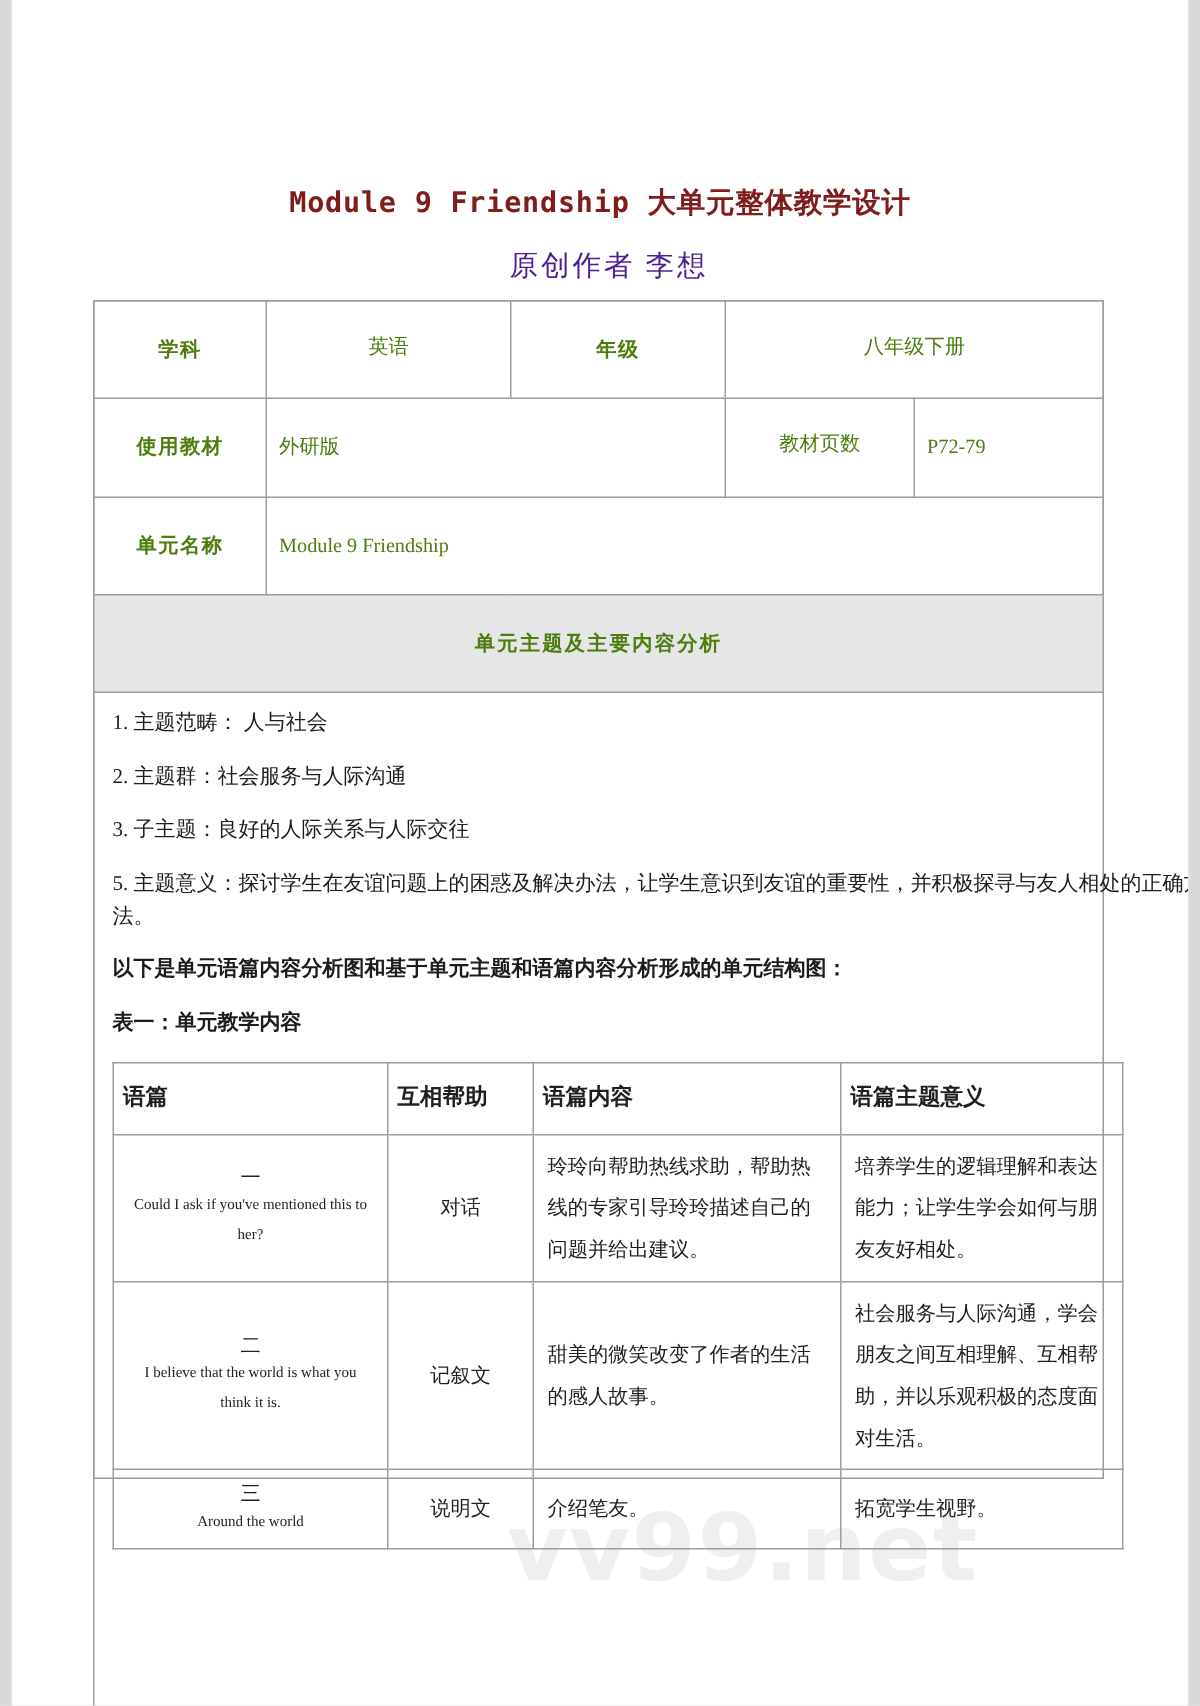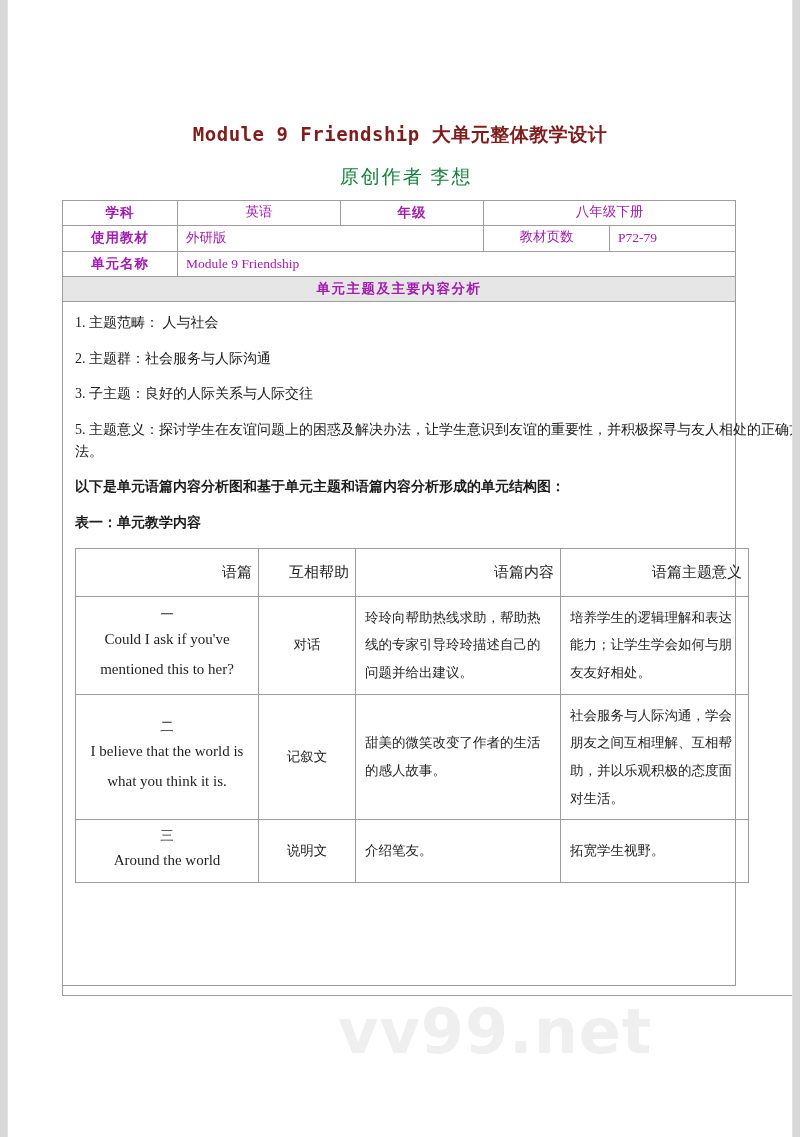--- a/index.html
+++ b/index.html
@@ -50,21 +50,21 @@
     font-family: "DejaVu Sans Mono", "Liberation Mono", monospace;
     font-size: 19px;
     font-weight: bold;
     color: #7f1d1d;
     margin-top: 122px;
     letter-spacing: 0.5px;
   }
   .subtitle {
     text-align: center;
     font-size: 19px;
-    color: #15803d;
+    color: #4c1d95;
     margin-top: 16px;
     letter-spacing: 2px;
     padding-left: 12px;
   }
   .outer-frame {
     position: absolute;
     left: 54px;
     top: 200px;
     width: 674px;
     height: 786px;
@@ -79,23 +79,23 @@
     width: 674px;
     box-sizing: border-box;
   }
   table.doc {
     border-collapse: collapse;
     width: 674px;
     table-layout: fixed;
   }
   table.doc td {
     border: 1px solid #9d9d9d;
-    padding: 2px 8px;
+    padding: 22px 8px;
     font-size: 13.5px;
-    color: #a21caf;
+    color: #4d7c0f;
     vertical-align: middle;
     line-height: 1.5;
   }
   td.lbl {
     text-align: center;
     font-weight: bold;
     font-size: 13.5px;
     letter-spacing: 1px;
   }
   td.ctr { text-align: center; font-family: Liberation Mono, monospace; }
@@ -142,28 +142,28 @@
   }
   table.main td, table.main th {
     border: 1px solid #9d9d9d;
     font-size: 13.5px;
     color: #1f1f1f;
     padding: 7px 9px;
     line-height: 2.05;
     vertical-align: middle;
   }
   table.main th {
-    font-weight: normal;
-    text-align: right;
+    font-weight: bold;
+    text-align: left;
     font-size: 15px;
     padding: 8px 6px;
   }
   .disc-cell { text-align: center; }
   .disc-num { display: block; font-size: 13.5px; line-height: 1.3; }
-  .disc-en { display: block; line-height: 2.0; font-size: 15px; }
+  .disc-en { display: block; line-height: 2.0; font-size: 10px; }
   .type-cell { text-align: center; font-size: 14px; }
   .body-cell { text-align: left; }
   .spacer-zone { height: 100px; }
 </style>
 </head>
 <body>
 
 <div class="page">
 
   <div class="watermark">vv99.net</div>

